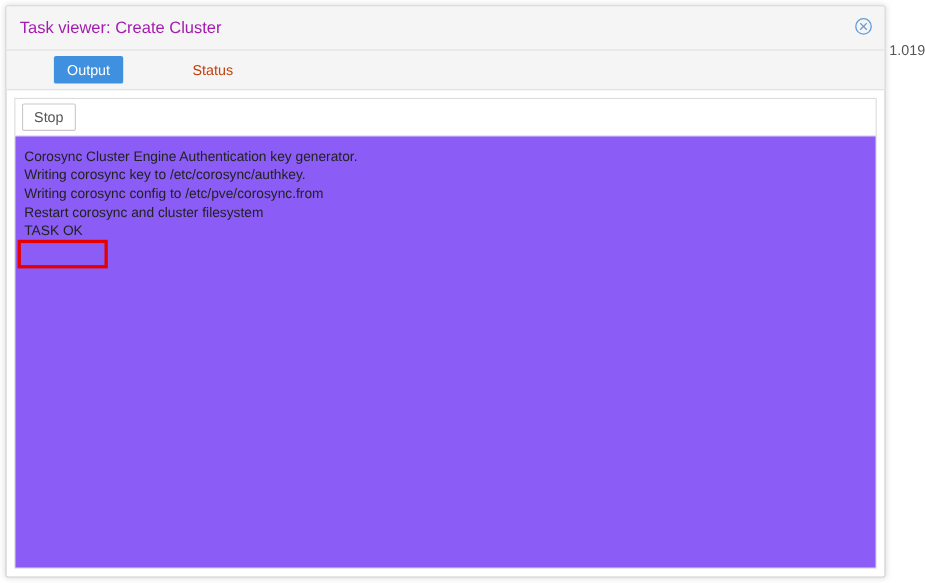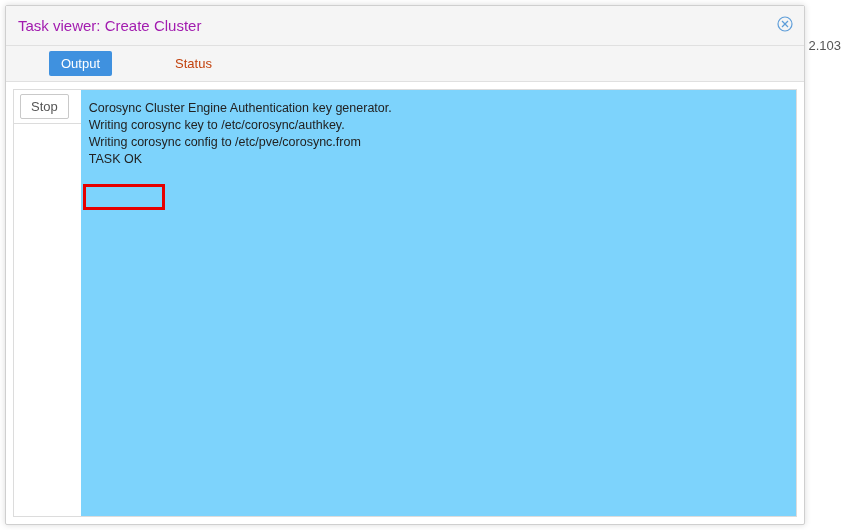--- a/index.html
+++ b/index.html
@@ -92,21 +92,21 @@
     .content-wrapper {
       flex: 1;
       padding: 7px;
       display: flex;
       flex-direction: column;
     }
     .content-inner {
       flex: 1;
       border: 1px solid #dcdcdc;
       display: flex;
-      flex-direction: row;
+      flex-direction: column;
     }
     .toolbar {
       height: 34px;
       border-bottom: 1px solid #dcdcdc;
       display: flex;
       align-items: center;
       padding: 0 6px;
       gap: 6px;
     }
     .toolbar-spacer {
@@ -128,21 +128,21 @@
       display: inline-block;
     }
     .download-icon svg {
       width: 13px;
       height: 13px;
       display: block;
     }
     .log-area {
       flex: 1;
       padding: 10px 8px;
-      background: #7dd3fc;
+      background: #8b5cf6;
       overflow: auto;
       position: relative;
     }
     .log-line {
       font-size: 12.5px;
       line-height: 17px;
       color: #222;
       white-space: nowrap;
     }
     .highlight-box {
@@ -151,21 +151,21 @@
       left: 2px;
       width: 82px;
       height: 26px;
       border: 3px solid #e60000;
       pointer-events: none;
     }
   </style>
 </head>
 <body>
 
-<div class="bg-fragment">2.103</div>
+<div class="bg-fragment">1.019</div>
 
 <div class="dialog">
   <div class="dialog-header">
     <span class="dialog-title">Task viewer: Create Cluster</span>
     <div class="close-btn">
       <span>
         <svg viewBox="0 0 16 16">
           <circle cx="8" cy="8" r="7" fill="none" stroke="#5f9ed9" stroke-width="1.2"></circle>
           <line x1="5" y1="5" x2="11" y2="11" stroke="#5f9ed9" stroke-width="1.2"></line>
           <line x1="11" y1="5" x2="5" y2="11" stroke="#5f9ed9" stroke-width="1.2"></line>
@@ -183,18 +183,19 @@
     <div class="content-inner">
       <div class="toolbar">
         <button class="btn">Stop</button>
         <div class="toolbar-spacer"></div>
       </div>
 
       <div class="log-area">
         <div class="log-line">Corosync Cluster Engine Authentication key generator.</div>
         <div class="log-line">Writing corosync key to /etc/corosync/authkey.</div>
         <div class="log-line">Writing corosync config to /etc/pve/corosync.from</div>
+        <div class="log-line">Restart corosync and cluster filesystem</div>
         <div class="log-line">TASK OK</div>
         <div class="highlight-box"></div>
       </div>
     </div>
   </div>
 </div>
 
 </body></html>

